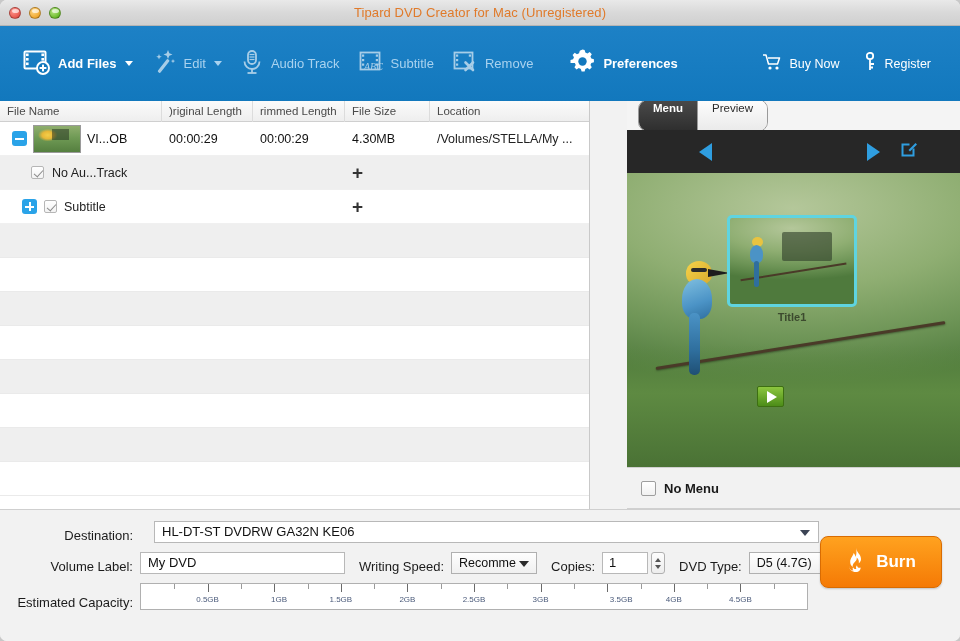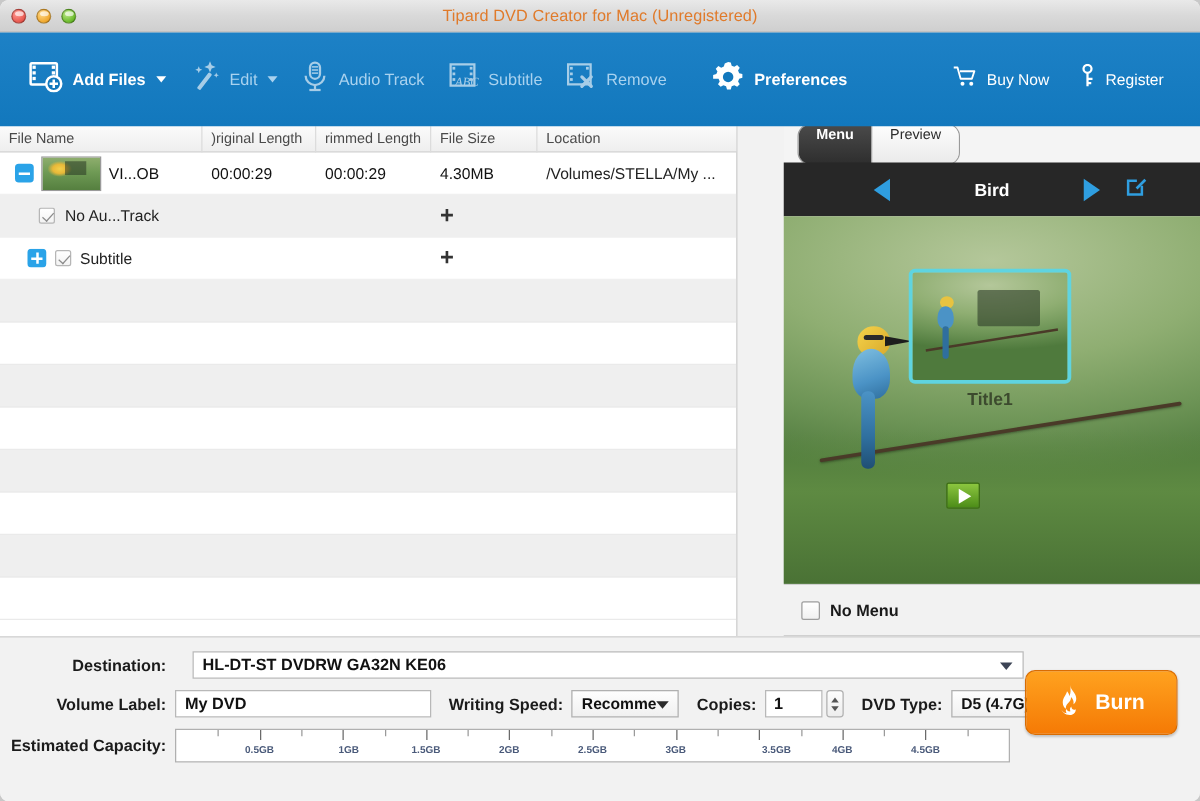--- a/index.html
+++ b/index.html
@@ -286,21 +286,21 @@
   .tpl-thumb .mini-bird .t {
     position: absolute; left: 4px; top: 24px; width: 5px; height: 26px;
     background: #2f6f9e; border-radius: 3px;
   }
   .tpl-thumb .mini-branch {
     position: absolute; left: 8%; right: 6%; top: 62%;
     height: 2px; background: #4a3a28; transform: rotate(-9deg);
   }
   .tpl-caption {
     position: absolute; left: 100px; top: 138px; width: 130px;
-    text-align: center; font-size: 14px; font-weight: bold; color: #3c4a2e;
+    text-align: center; font-size: 11px; font-weight: bold; color: #3c4a2e;
   }
   .play-btn {
     position: absolute; left: 130px; top: 213px;
     width: 27px; height: 21px; border-radius: 2px;
     background: linear-gradient(to bottom,#8cc63f,#4c8c18);
     border: 1px solid #3d6f12;
     display: flex; align-items: center; justify-content: center;
   }
   .play-btn .tri {
     width: 0; height: 0;
@@ -323,21 +323,21 @@
   .nomenu-label { font-size: 13px; font-weight: bold; color: #1a1a1a; }
 
   
   .bottom {
     flex: 0 0 132px; height: 132px;
     background: #f2f2f2;
     border-top: 1px solid #cfcfcf;
     position: relative;
     padding: 11px 0 0 0;
   }
-  .brow { display: flex; align-items: center; margin-bottom: 9px; font-weight: bold; }
+  .brow { display: flex; align-items: flex-end; margin-bottom: 9px; }
   .blabel {
     font-size: 13px; color: #1b1b1b; text-align: right;
     white-space: nowrap;
   }
   .blabel.w1 { width: 133px; }
   .field {
     height: 22px; background: #fff;
     border: 1px solid #b8b8b8;
     font-size: 13px; color: #111;
     padding: 0 7px; line-height: 20px;
@@ -608,21 +608,20 @@
 
       <div class="seg-bar">
         <div class="seg">
           <div class="seg-btn active">Menu</div>
           <div class="seg-btn">Preview</div>
         </div>
       </div>
 
       <div class="menu-nav">
         <div class="nav-arrow nav-prev"></div>
-        <div class="nav-title">Bird</div>
         <div class="nav-arrow nav-next"></div>
         <div class="nav-edit">
           <svg width="19" height="19" viewBox="0 0 19 19">
             <path d="M2.5 3.5 h8 v2 h-6 v9 h9 v-6 h2 v8 h-13 z" fill="#2f9ee0"></path>
             <path d="M9.5 10 L16.5 3 L18 4.5 L11 11.5 Z" fill="#2f9ee0"></path>
           </svg>
         </div>
       </div>
 
       <div class="preview">

